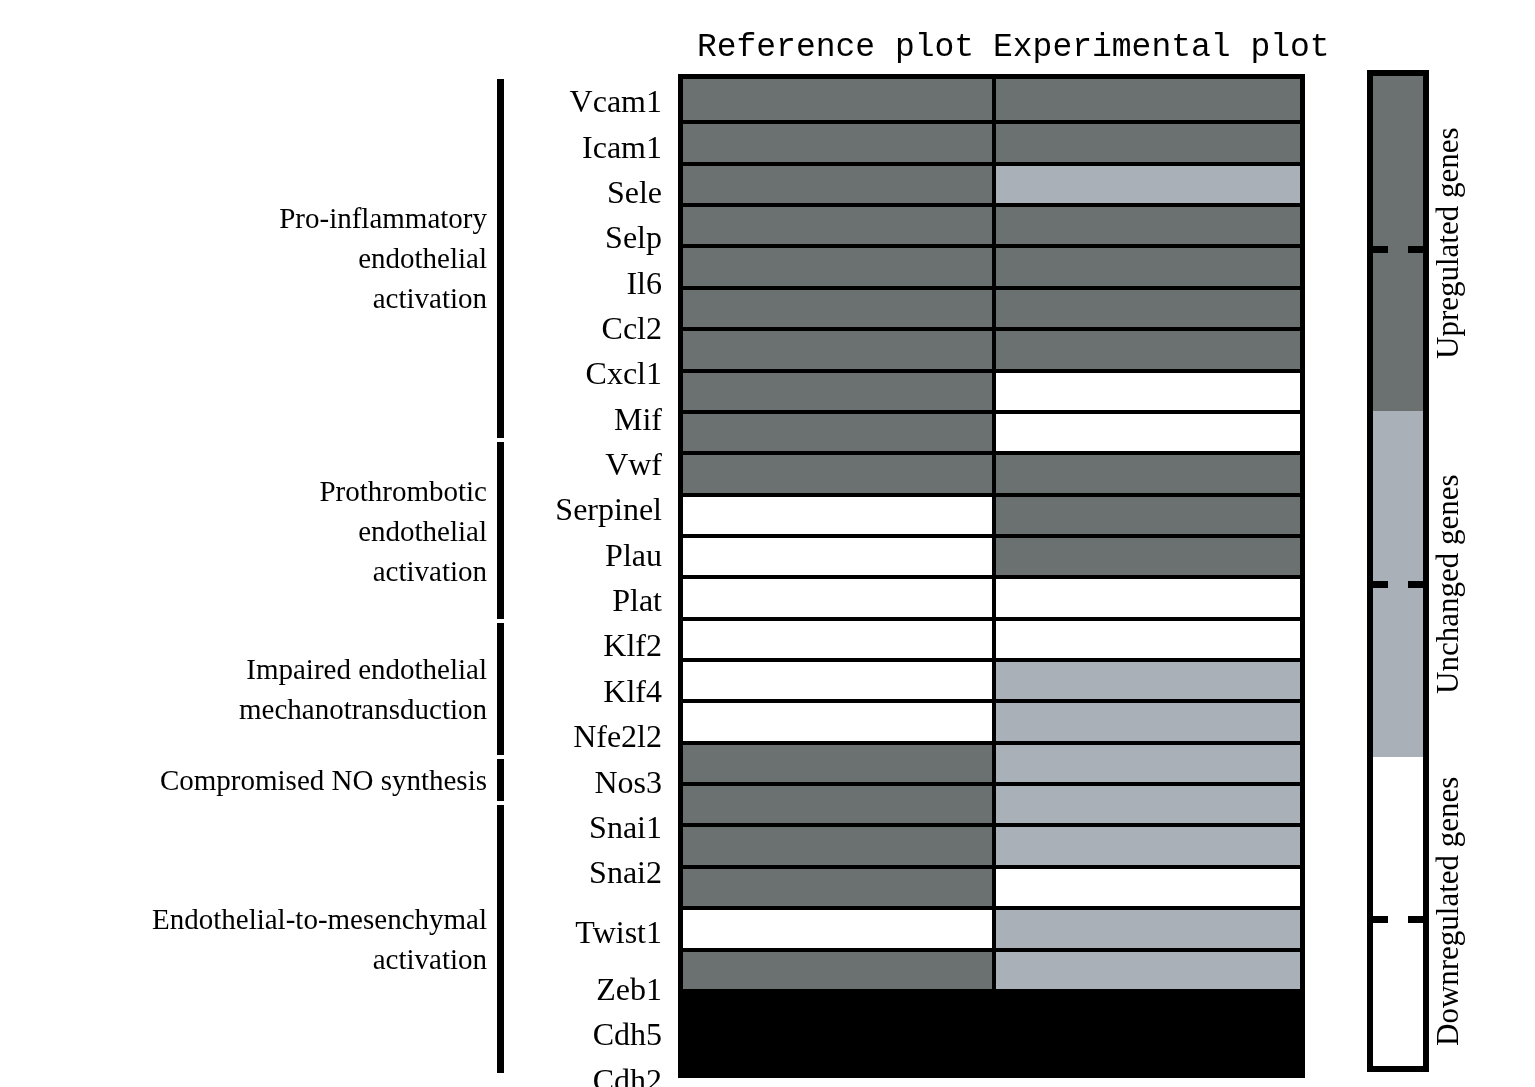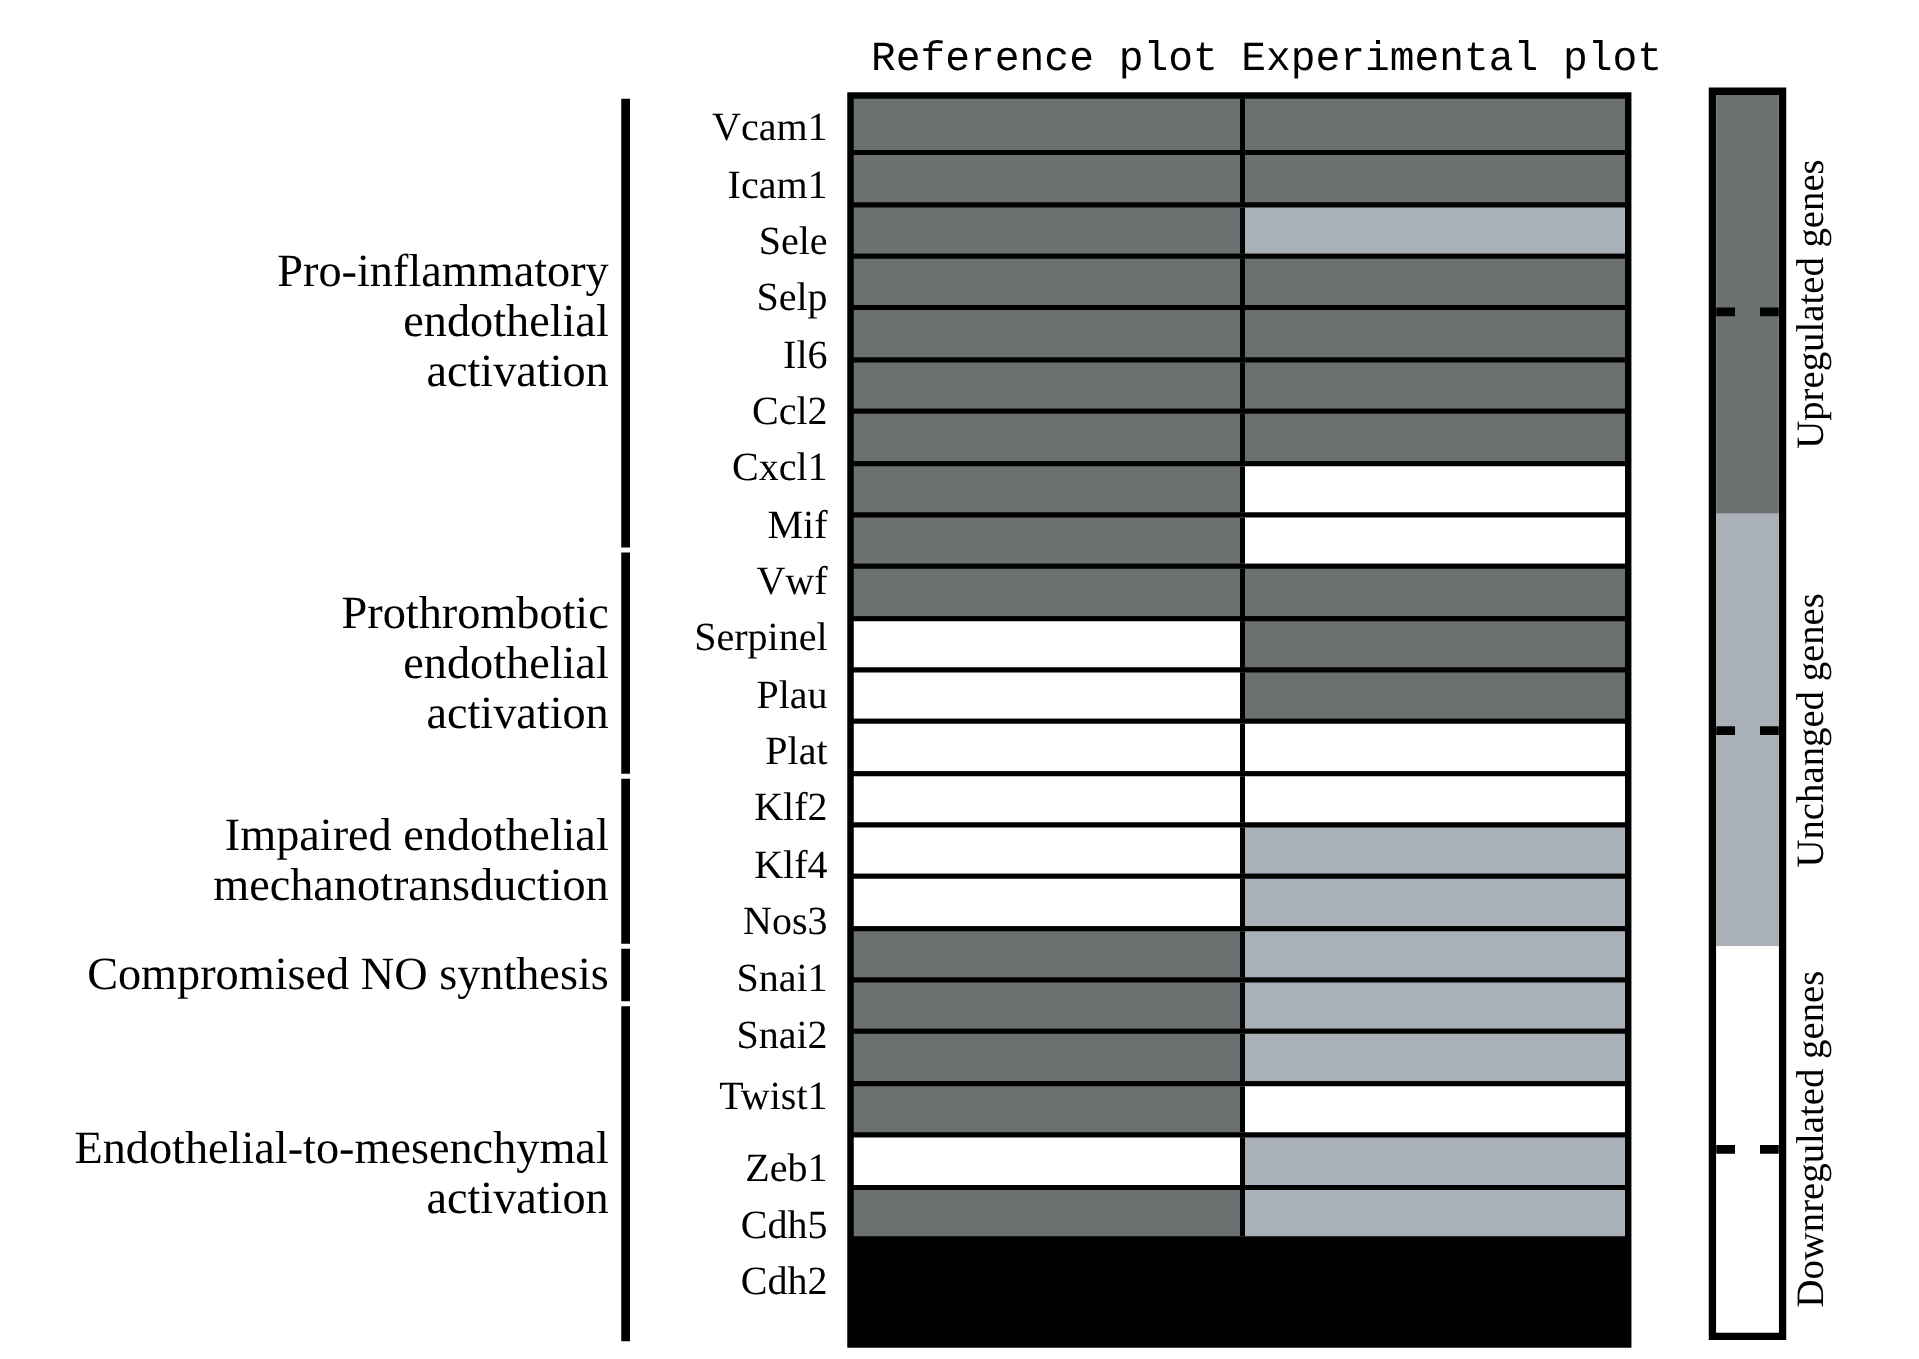--- a/index.html
+++ b/index.html
@@ -39,21 +39,21 @@
     left: 497px;
     width: 7px;
     background: #000000;
   }
 
   
   .cat-label {
     position: absolute;
     right: 1048px;       
     text-align: right;
-    font-size: 37px;
+    font-size: 29px;
     line-height: 40px;
     white-space: pre-line;
     color: #000;
   }
 
   
   #grid {
     position: absolute;
     left: 678px;
     top: 74px;
@@ -167,24 +167,25 @@
       <div class="gene-label" style="height: 45.3636px; margin-top: 0px;">Il6</div>
       <div class="gene-label" style="height: 45.3636px; margin-top: 0px;">Ccl2</div>
       <div class="gene-label" style="height: 45.3636px; margin-top: 0px;">Cxcl1</div>
       <div class="gene-label" style="height: 45.3636px; margin-top: 0px;">Mif</div>
       <div class="gene-label" style="height: 45.3636px; margin-top: 0px;">Vwf</div>
       <div class="gene-label" style="height: 45.3636px; margin-top: 0px;">Serpinel</div>
       <div class="gene-label" style="height: 45.3636px; margin-top: 0px;">Plau</div>
       <div class="gene-label" style="height: 45.3636px; margin-top: 0px;">Plat</div>
       <div class="gene-label" style="height: 45.3636px; margin-top: 0px;">Klf2</div>
       <div class="gene-label" style="height: 45.3636px; margin-top: 0px;">Klf4</div>
+      <div class="gene-label" style="height: 45.3636px; margin-top: 0px;">Nfe2l2</div>
       <div class="gene-label" style="height: 45.3636px; margin-top: 0px;">Nos3</div>
       <div class="gene-label" style="height: 45.3636px; margin-top: 0px;">Snai1</div>
       <div class="gene-label" style="height: 45.3636px; margin-top: 0px;">Snai2</div>
-      <div class="gene-label" style="height: 45.3636px; margin-top: 4px;">Twist1</div>
+      <div class="gene-label" style="height: 45.3636px; margin-top: 14px;">Twist1</div>
       <div class="gene-label" style="height: 45.3636px; margin-top: 12px;">Zeb1</div>
       <div class="gene-label" style="height: 45.3636px; margin-top: 0px;">Cdh5</div>
       <div class="gene-label" style="height: 45.3636px; margin-top: 0px;">Cdh2</div>
     </div>
 
   <div id="grid">
       <div class="hm-row" style="height: 41.3636px;">
         <div class="hm-cell" style="background: rgb(107, 113, 112);"></div>
         <div class="hm-cell" style="background: rgb(107, 113, 112);"></div>
       </div>

